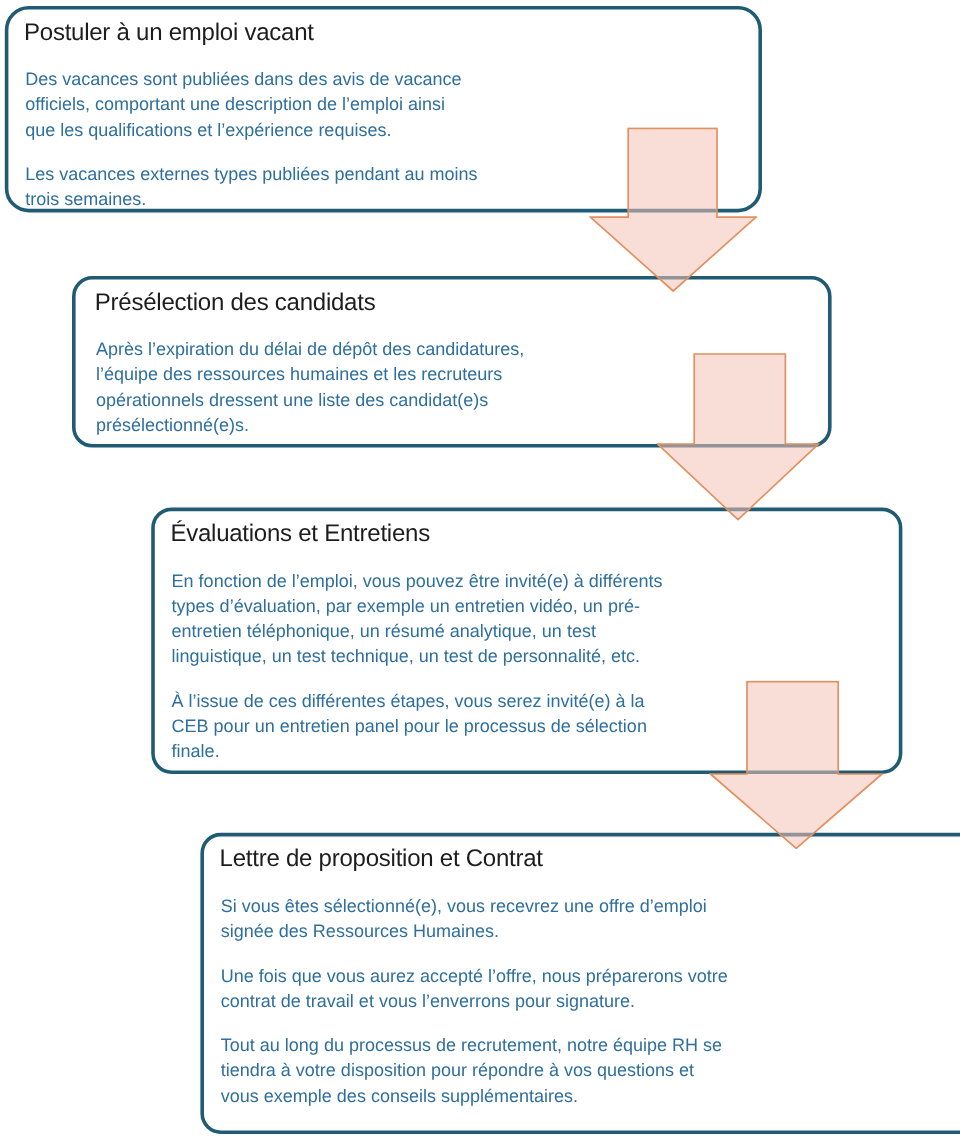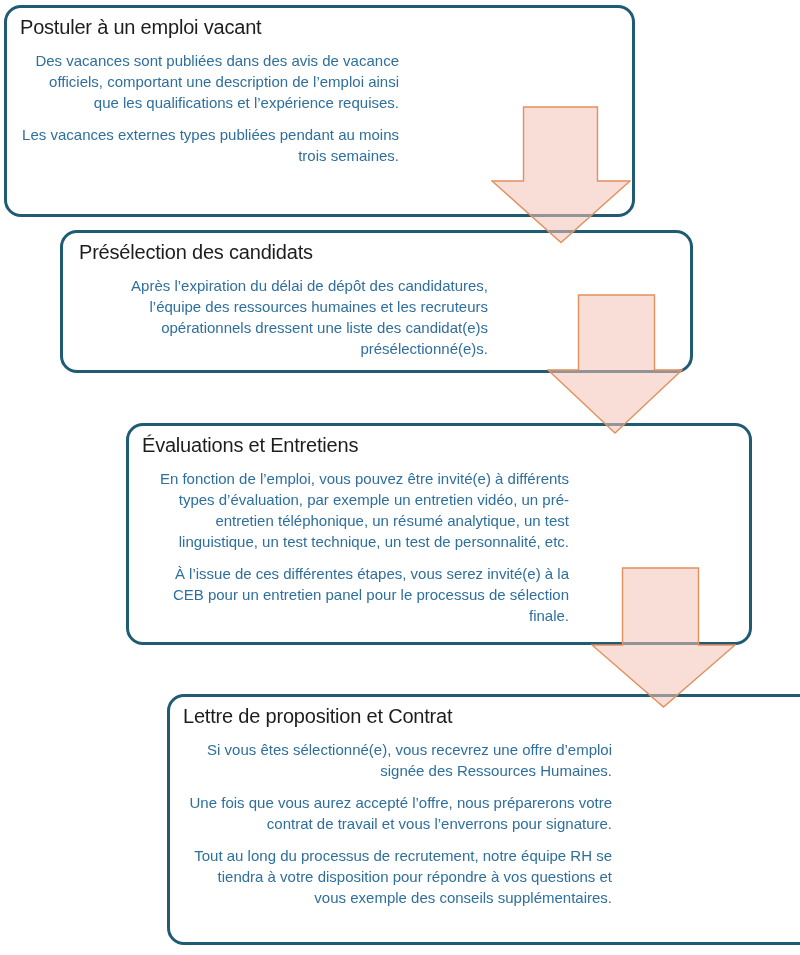--- a/index.html
+++ b/index.html
@@ -29,28 +29,27 @@
   }
   .step h2{
     margin:0 0 10px 0;
     font-size:20px;
     font-weight:400;
     letter-spacing:-0.2px;
     color:var(--title-text);
     line-height:1.25;
   }
   .step p{
-    margin:0 0 11px 1px;
+    margin:16px 0 11px 1px;
     font-size:15px;
     line-height:1.4;
     color:var(--body-text);
-    text-align:right;
   }
   .step p:last-child{margin-bottom:0;}
-  .step-1{left:4px;  top:5px;   width:631px; height:212px;}
+  .step-1{left:4px;  top:5px;   width:631px; height:172px;border-radius:20px;}
   .step-2{left:60px; top:230px; width:633px; height:143px;padding-left:16px;}
   .step-3{left:126px;top:423px; width:626px; height:222px;}
   .step-4{left:167px;top:694px; width:725px; height:251px;}
   .step-1 p{max-width:378px;}
   .step-2 p{max-width:408px;}
   .step-3 p{max-width:426px;}
   .step-4 p{max-width:428px;}
   .arrow{
     position:absolute;
     z-index:2;

